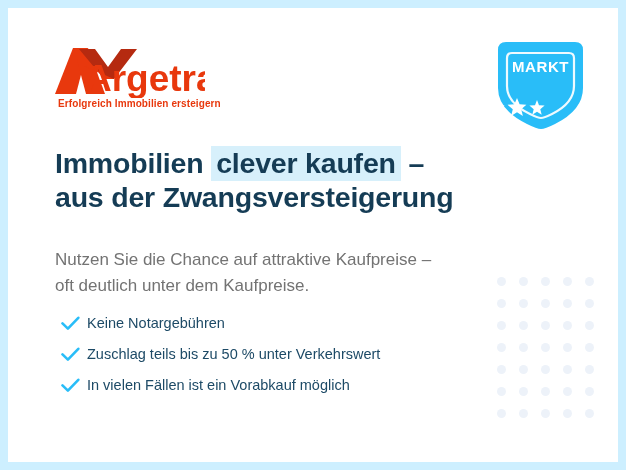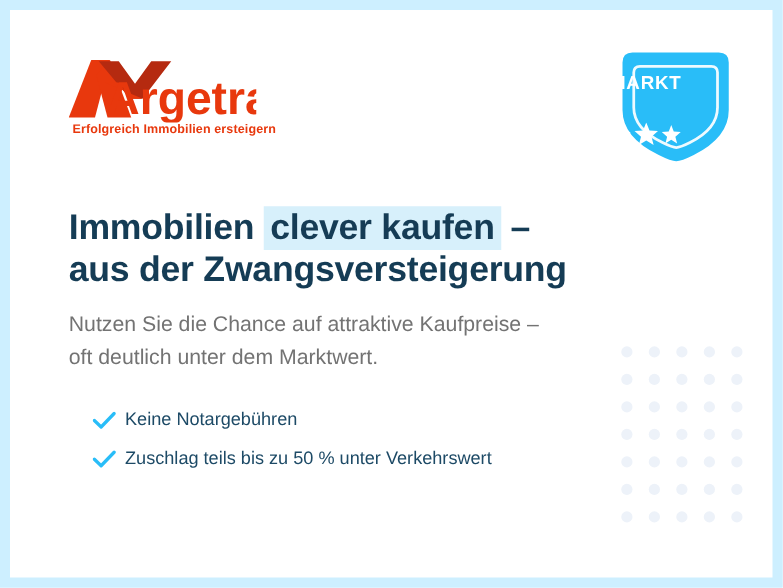--- a/index.html
+++ b/index.html
@@ -81,21 +81,21 @@
     width: 105px;
     height: 98px;
     z-index: 2;
   }
   #badge svg { display: block; }
   #badge-text {
     position: absolute;
     left: 0;
     top: 23px;
     width: 105px;
-    text-align: left;
+    text-align: center;
     color: #FFFFFF;
     font-weight: bold;
     line-height: 1.02;
     letter-spacing: .6px;
     pointer-events: none;
   }
   #badge-line1 { display: block; font-size: 15px; }
   #badge-line2 { display: block; font-size: 15px; }
   #badge-stars {
     position: absolute;
@@ -103,21 +103,21 @@
     top: 62px;
     width: 105px;
     text-align: center;
     pointer-events: none;
   }
 
   
   #headline {
     position: absolute;
     left: 47px;
-    top: 139px;
+    top: 120px;
     z-index: 2;
     font-size: 28.5px;
     font-weight: bold;
     line-height: 1.19;
     color: #153C55;
     letter-spacing: -.2px;
   }
   #headline .hl-line { display: block; white-space: nowrap; }
   .hl-mark {
     background: #D7F0FB;
@@ -135,21 +135,21 @@
     color: #737373;
   }
   #subheadline .sub-line { display: block; white-space: nowrap; }
 
   
   #benefits {
     position: absolute;
     left: 49px;
     top: 296px;
     z-index: 2;
-    margin: 17px;
+    margin: 4px;
     padding: 0;
     list-style: none;
   }
   .benefit-item {
     display: flex;
     align-items: center;
     height: 31px;
   }
   .benefit-check {
     flex: 0 0 auto;
@@ -312,36 +312,44 @@
       </div>
     </div>
 
     <h1 id="headline">
       <span class="hl-line"><span>Immobilien </span><span class="hl-mark">clever kaufen</span><span> –</span></span>
       <span class="hl-line">aus der Zwangsversteigerung</span>
     </h1>
 
     <p id="subheadline">
       <span class="sub-line">Nutzen Sie die Chance auf attraktive Kaufpreise –</span>
-      <span class="sub-line">oft deutlich unter dem Marktwert.</span>
+      <span class="sub-line">oft deutlich unter dem Kaufpreise.</span>
     </p>
 
     <ul id="benefits">
         <li class="benefit-item">
           <span class="benefit-check">
             <svg width="19" height="15" viewBox="0 0 19 15">
               <path d="M1.5 7.4 L6.9 12.6 L17.3 1.8" fill="none" stroke="#29BDF8" stroke-width="2.6" stroke-linecap="round" stroke-linejoin="round"></path>
             </svg>
           </span>
           <span class="benefit-label">Keine Notargebühren</span>
         </li>
         <li class="benefit-item">
           <span class="benefit-check">
             <svg width="19" height="15" viewBox="0 0 19 15">
               <path d="M1.5 7.4 L6.9 12.6 L17.3 1.8" fill="none" stroke="#29BDF8" stroke-width="2.6" stroke-linecap="round" stroke-linejoin="round"></path>
             </svg>
           </span>
           <span class="benefit-label">Zuschlag teils bis zu 50 % unter Verkehrswert</span>
         </li>
+        <li class="benefit-item">
+          <span class="benefit-check">
+            <svg width="19" height="15" viewBox="0 0 19 15">
+              <path d="M1.5 7.4 L6.9 12.6 L17.3 1.8" fill="none" stroke="#29BDF8" stroke-width="2.6" stroke-linecap="round" stroke-linejoin="round"></path>
+            </svg>
+          </span>
+          <span class="benefit-label">In vielen Fällen ist ein Vorabkauf möglich</span>
+        </li>
       </ul>
 
   </div>
 </div>
 
 </body></html>

